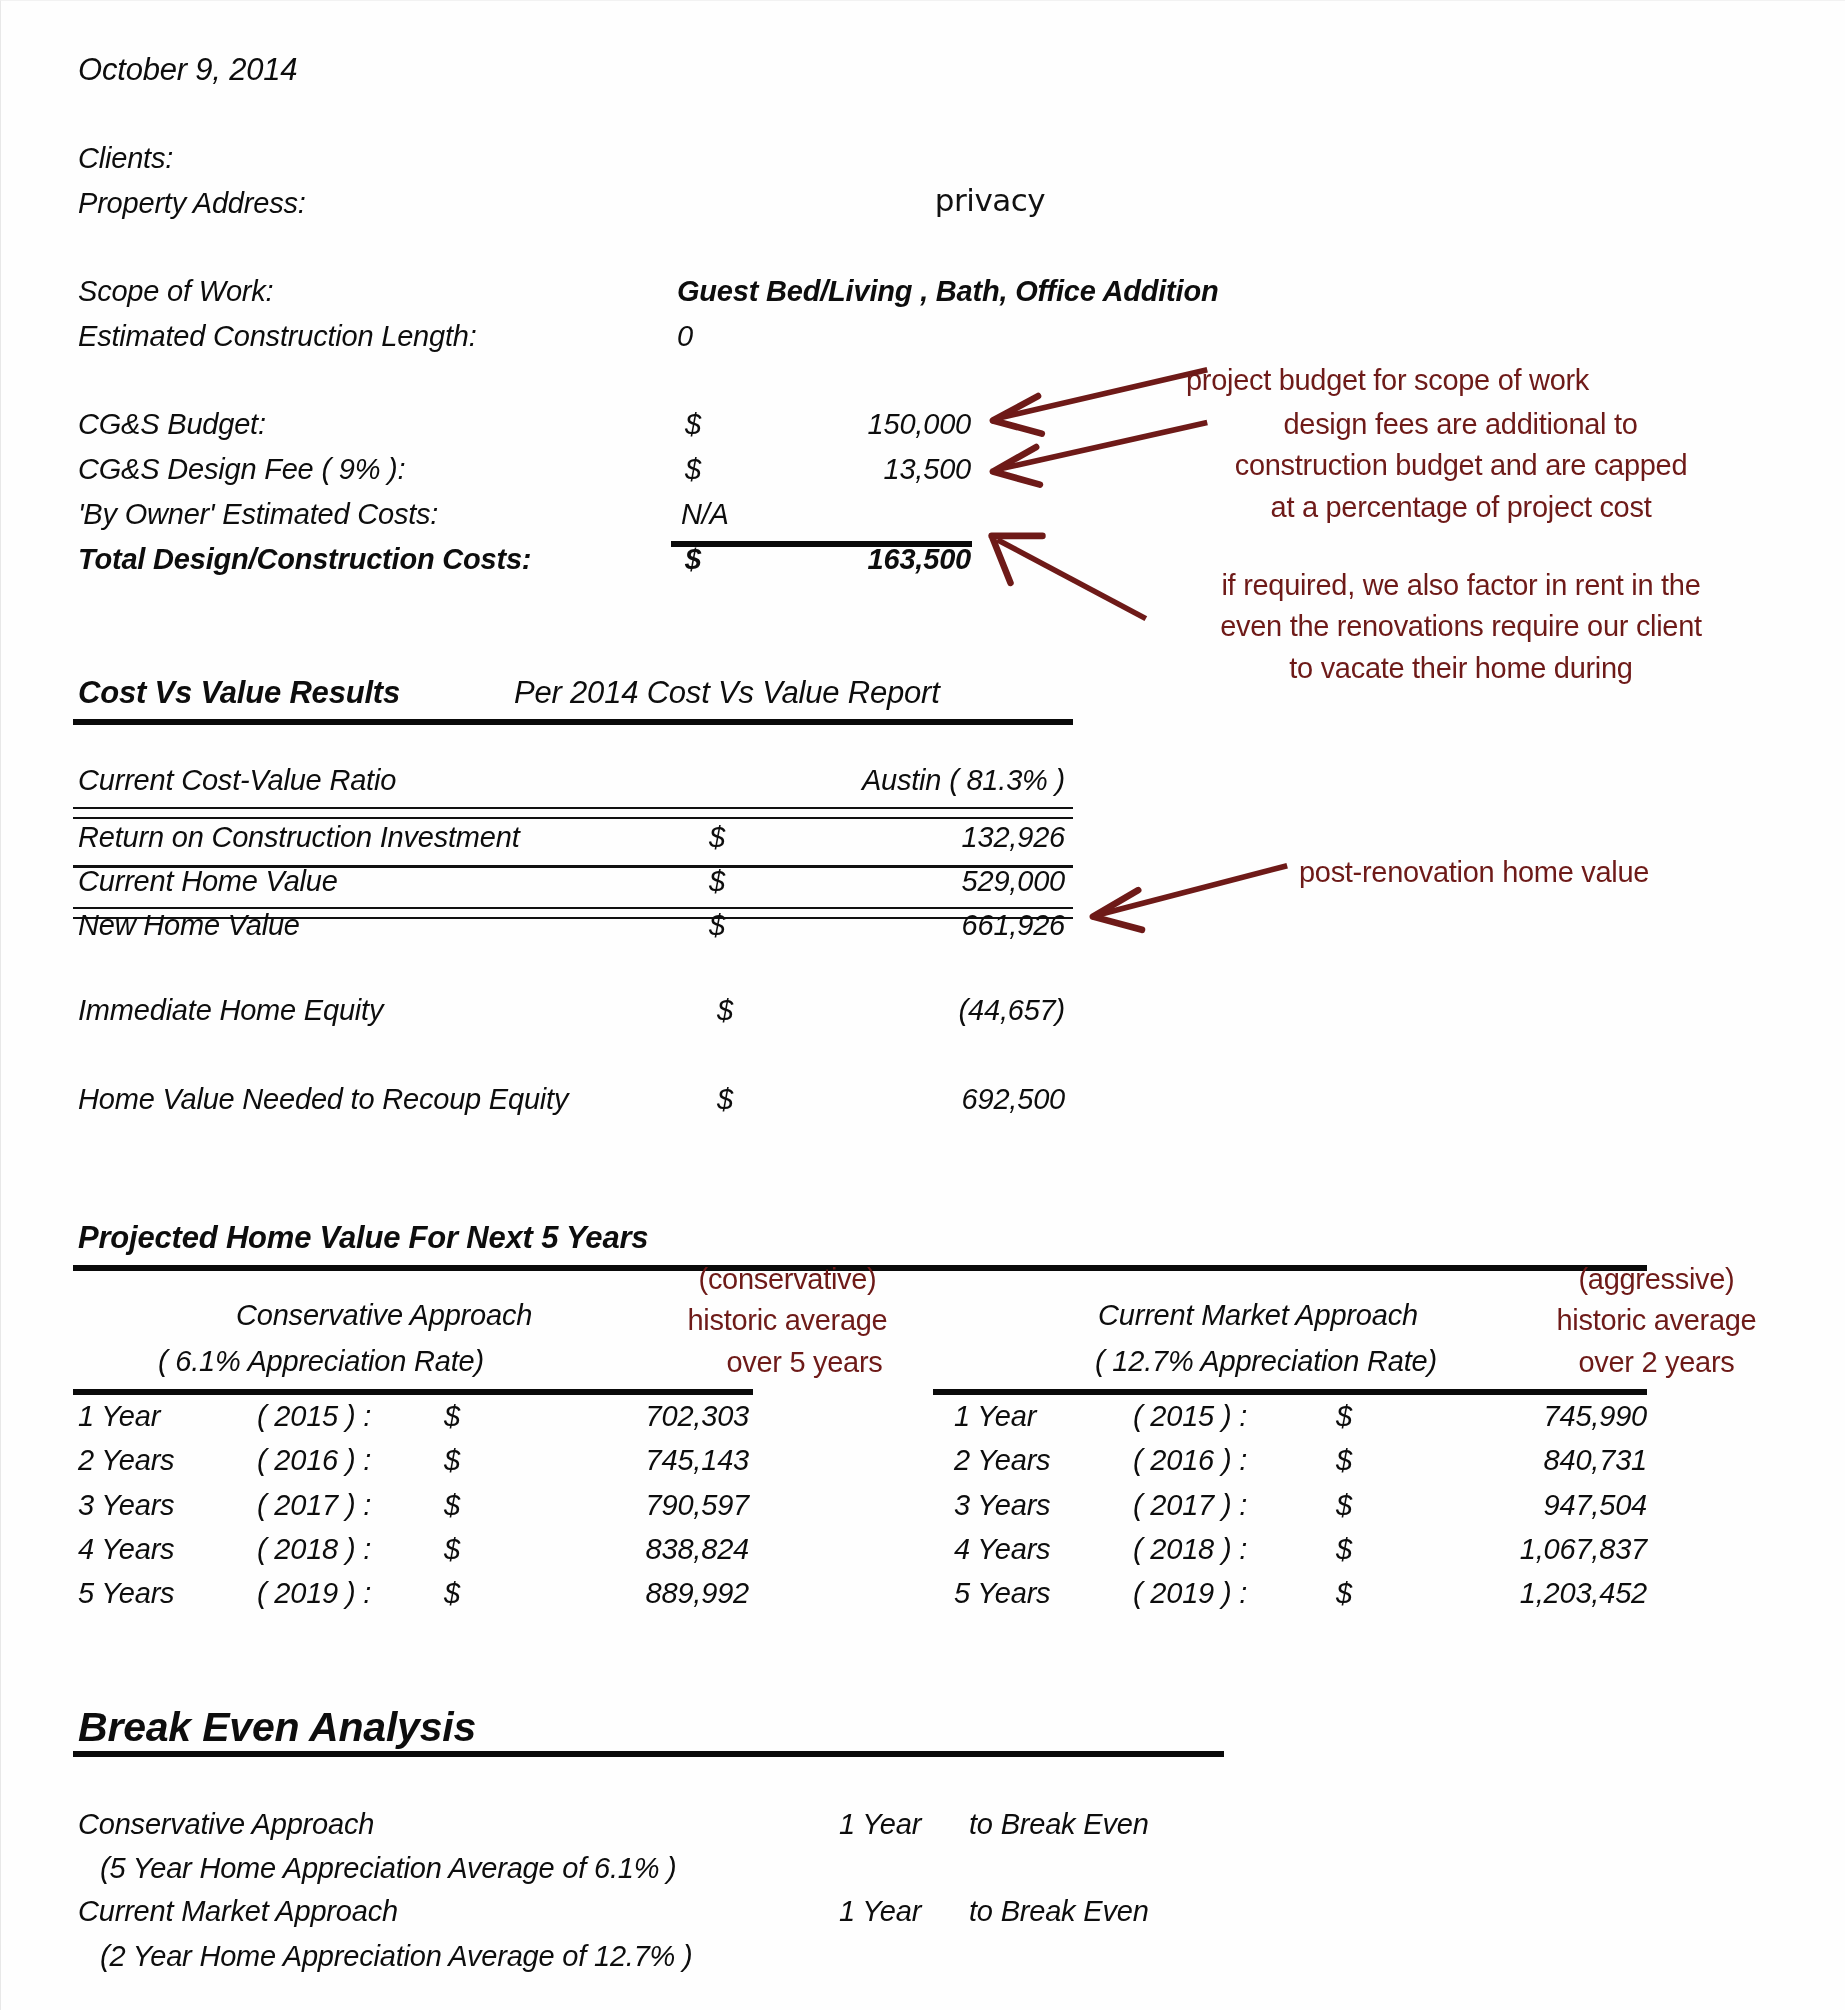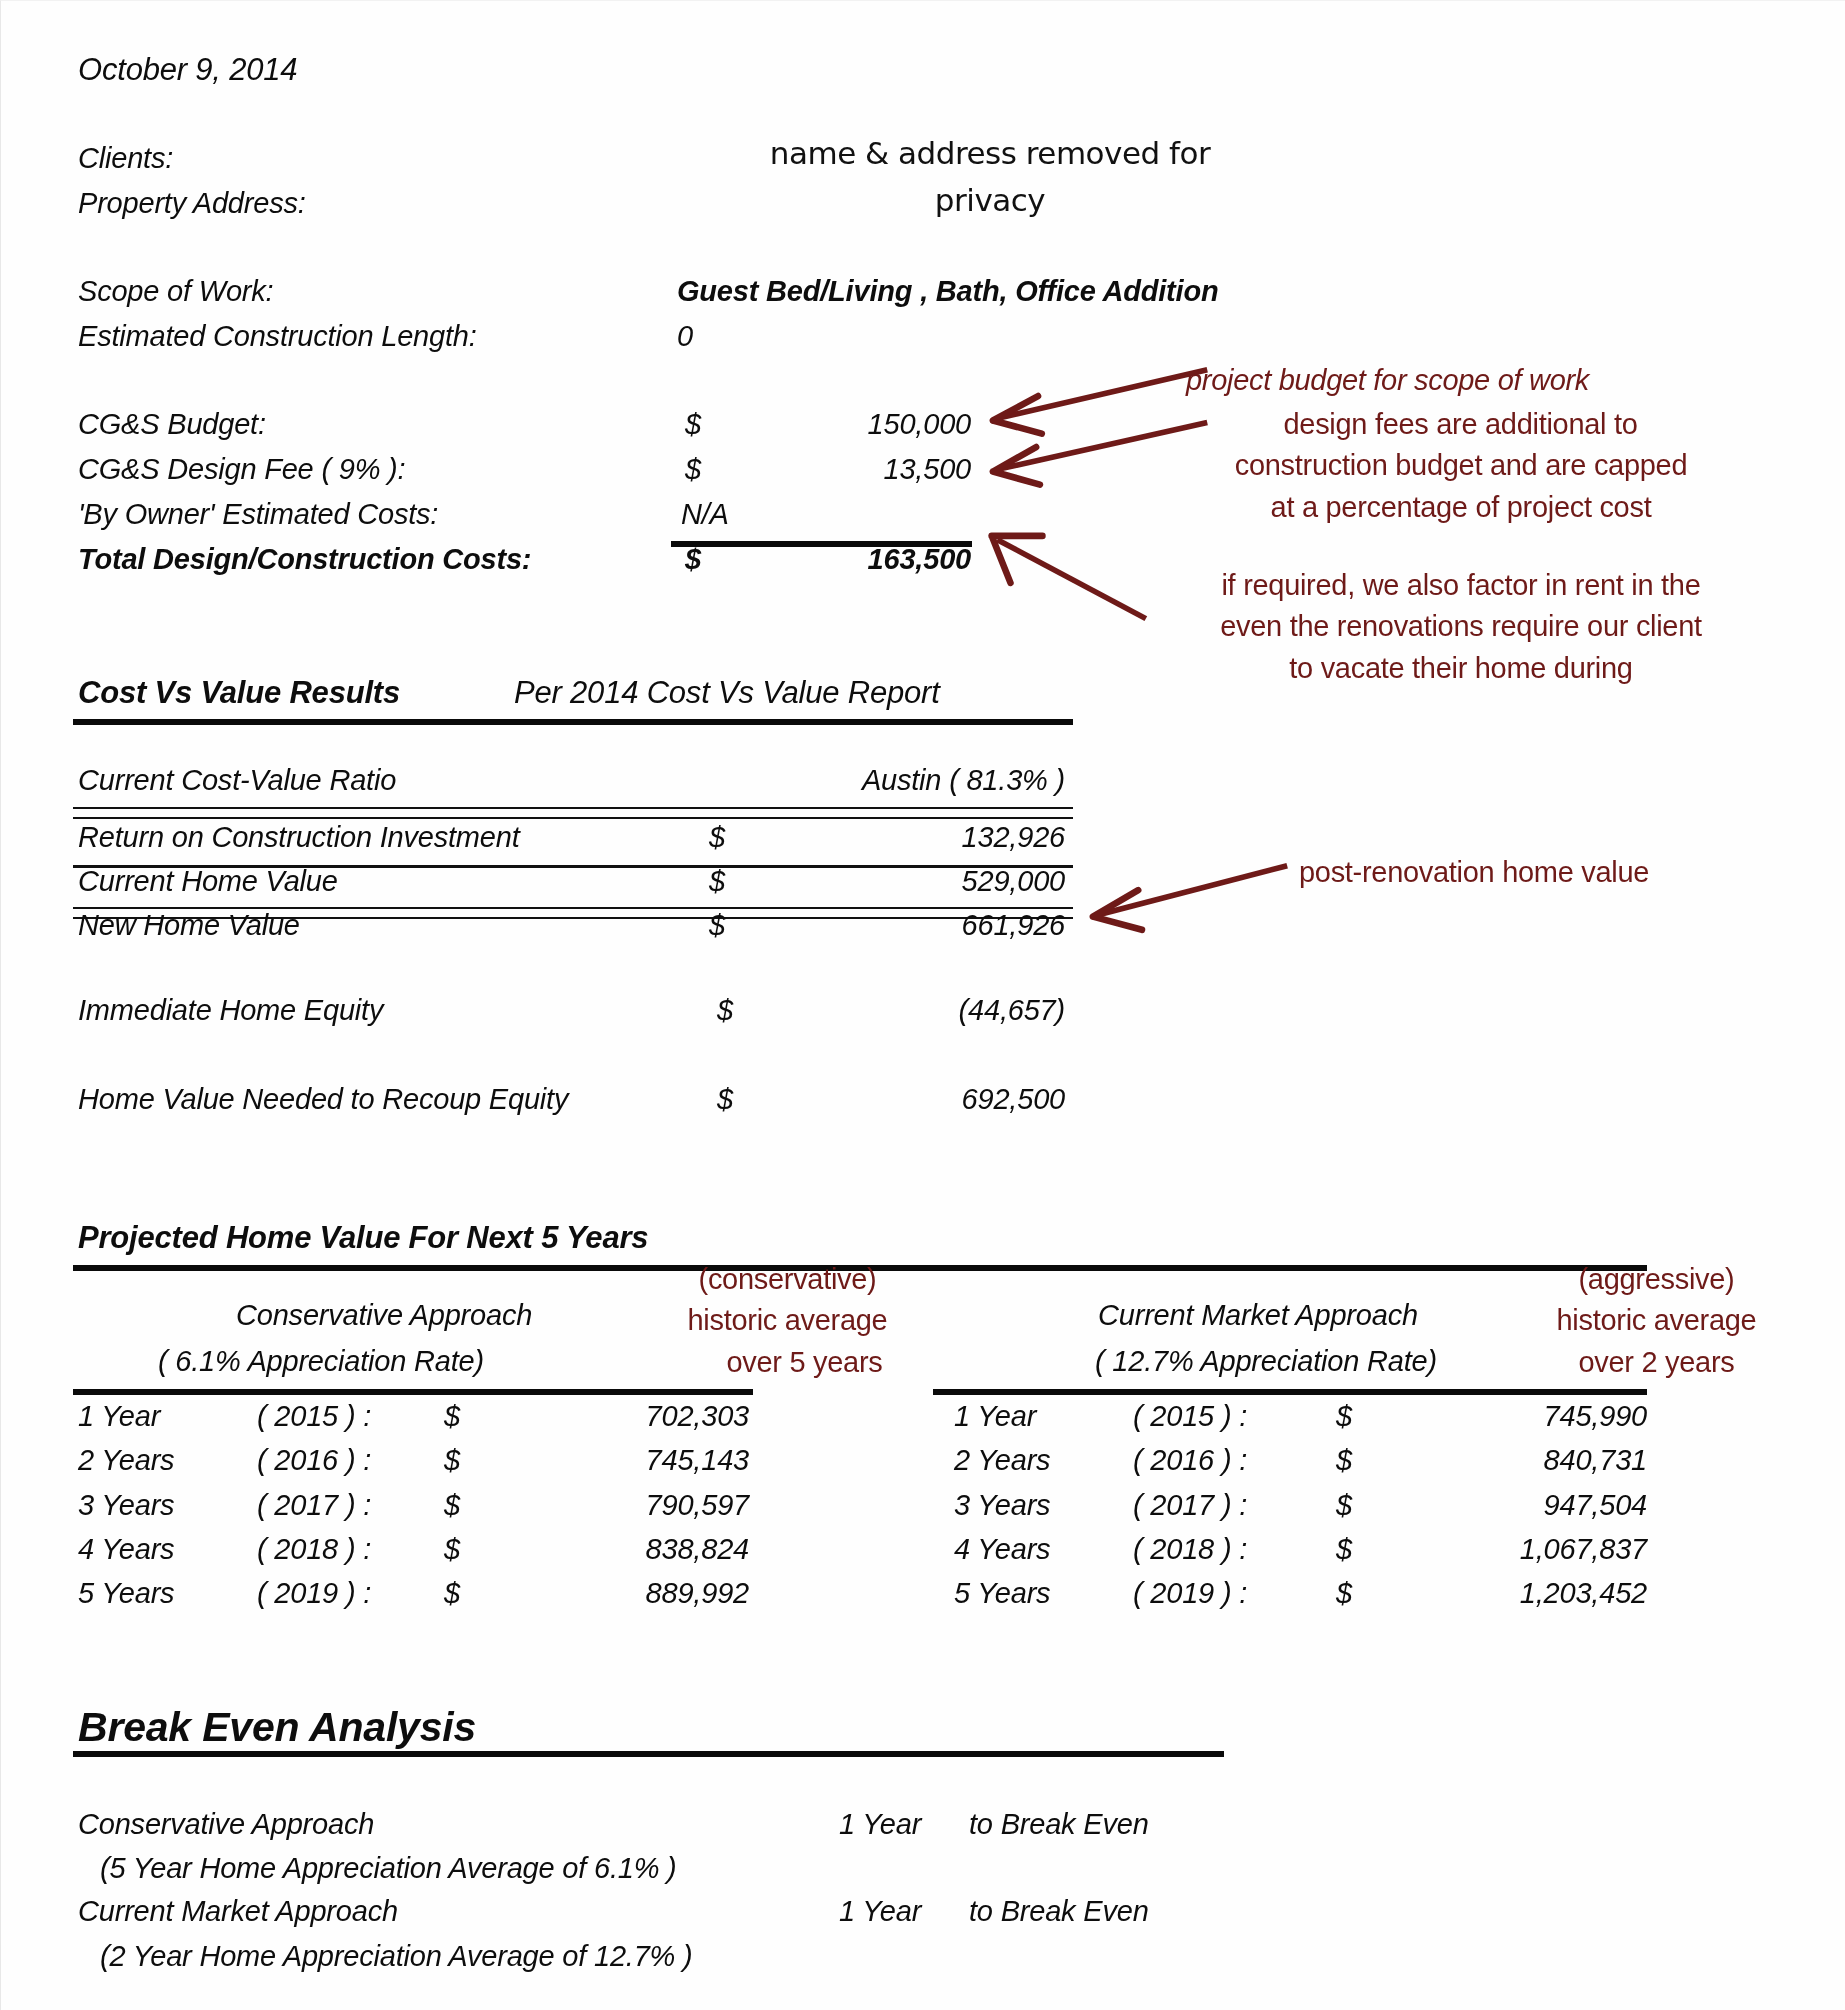--- a/index.html
+++ b/index.html
@@ -75,21 +75,20 @@
   .arrow { position: absolute; overflow: visible; }
   .arrow svg { display: block; overflow: visible; }
 </style>
 </head>
 <body>
 
 <div id="page">
 
   <div class="t" style="left:77px; top:53px; font-size:31px;">October 9, 2014</div>
 
-  <div class="privacy" style="left:711px; top:134px; width:556px;">name &amp; address removed for</div>
   <div class="privacy" style="left:711px; top:181px; width:556px;">privacy</div>
 
   <div class="t" style="left:77px; top:143px;">Clients:</div>
   <div class="t" style="left:77px; top:188px;">Property Address:</div>
 
   <div class="t" style="left:77px; top:276px;">Scope of Work:</div>
   <div class="t bold" style="left:676px; top:276px;">Guest Bed/Living , Bath, Office Addition</div>
 
   <div class="t" style="left:77px; top:321px;">Estimated Construction Length:</div>
   <div class="t" style="left:676px; top:321px;">0</div>
@@ -125,21 +124,21 @@
     </svg>
   </div>
 
   <div class="arrow" style="left:970px; top:516px; width:188px; height:113px;">
     <svg width="188" height="113" viewBox="0 0 200 120">
       <path d="M186 108 L28 24" stroke="#6e1a18" stroke-width="6" fill="none"></path>
       <path d="M22 20 L76 20 M22 20 L42 70" stroke="#6e1a18" stroke-width="7" fill="none" stroke-linecap="round"></path>
     </svg>
   </div>
 
-  <div class="ann" style="left:1185px; top:363px;font-style:italic;">project budget for scope of work</div>
+  <div class="ann" style="left:1185px; top:363px;">project budget for scope of work</div>
 
   <div class="ann c" style="left:1130px; top:407px; width:659px;">design fees are additional to</div>
   <div class="ann c" style="left:1121px; top:448px; width:678px;">construction budget and are capped</div>
   <div class="ann c" style="left:1121px; top:490px; width:678px;">at a percentage of project cost</div>
 
   <div class="ann c" style="left:1121px; top:568px; width:678px;">if required, we also factor in rent in the</div>
   <div class="ann c" style="left:1121px; top:609px; width:678px;">even the renovations require our client</div>
   <div class="ann c" style="left:1121px; top:651px; width:678px;">to vacate their home during</div>
 
   <div class="t bold" style="left:77px; top:676px; font-size:31px;">Cost Vs Value Results</div>

